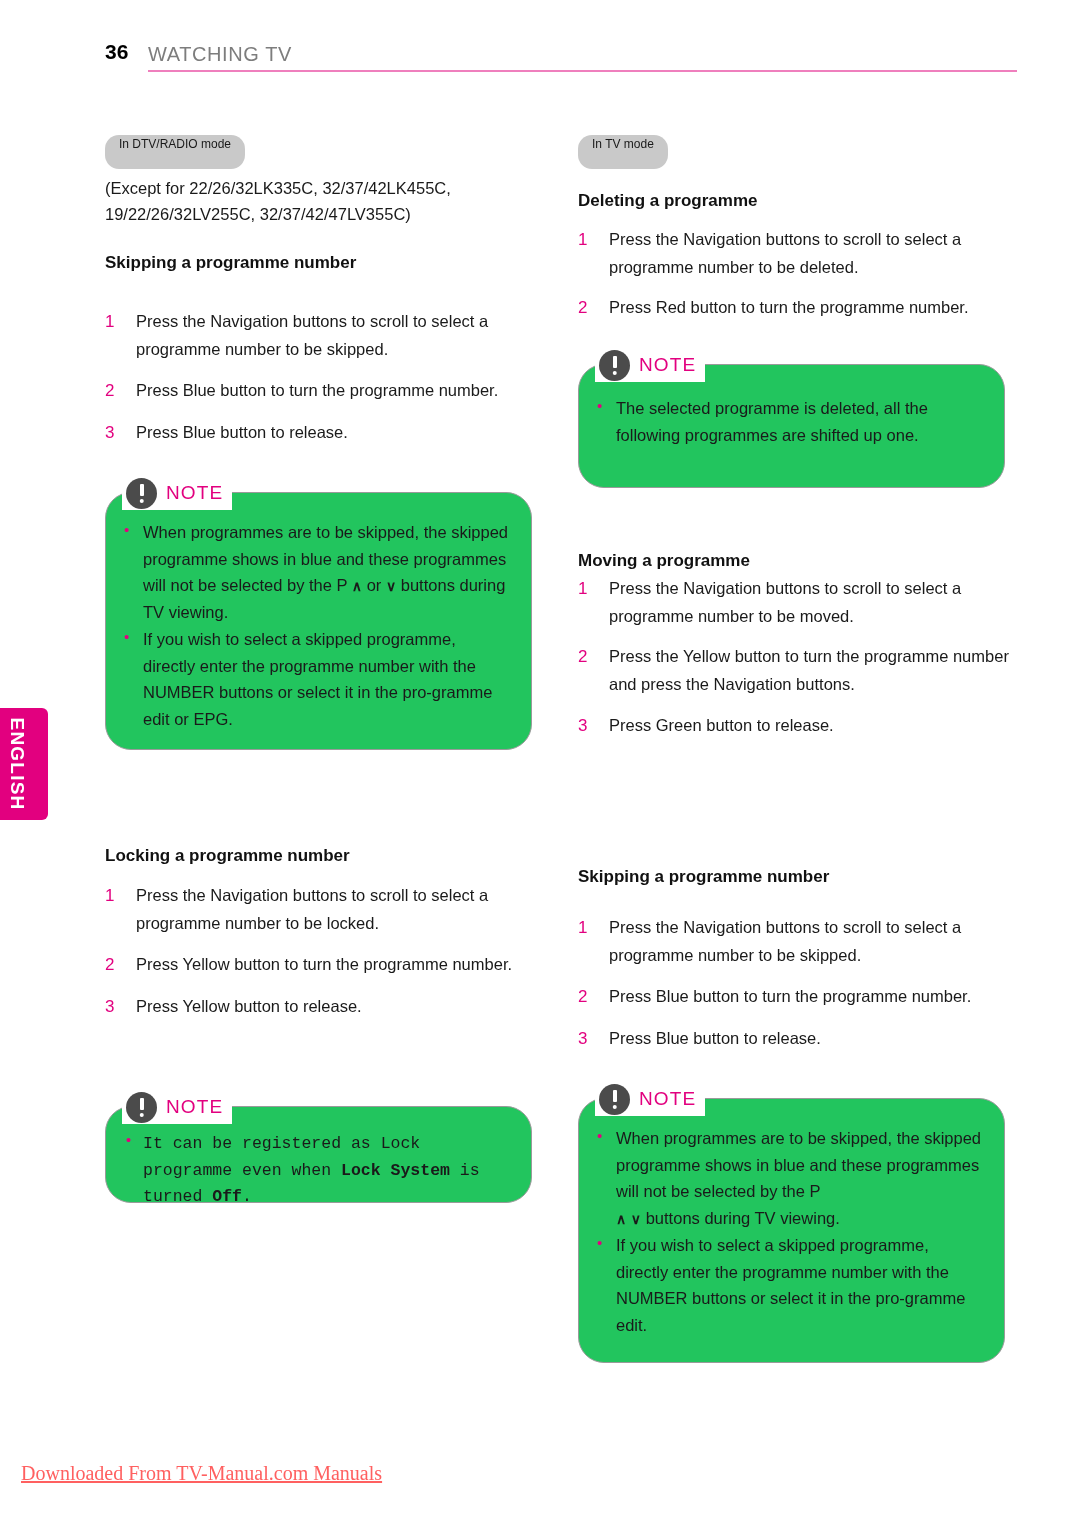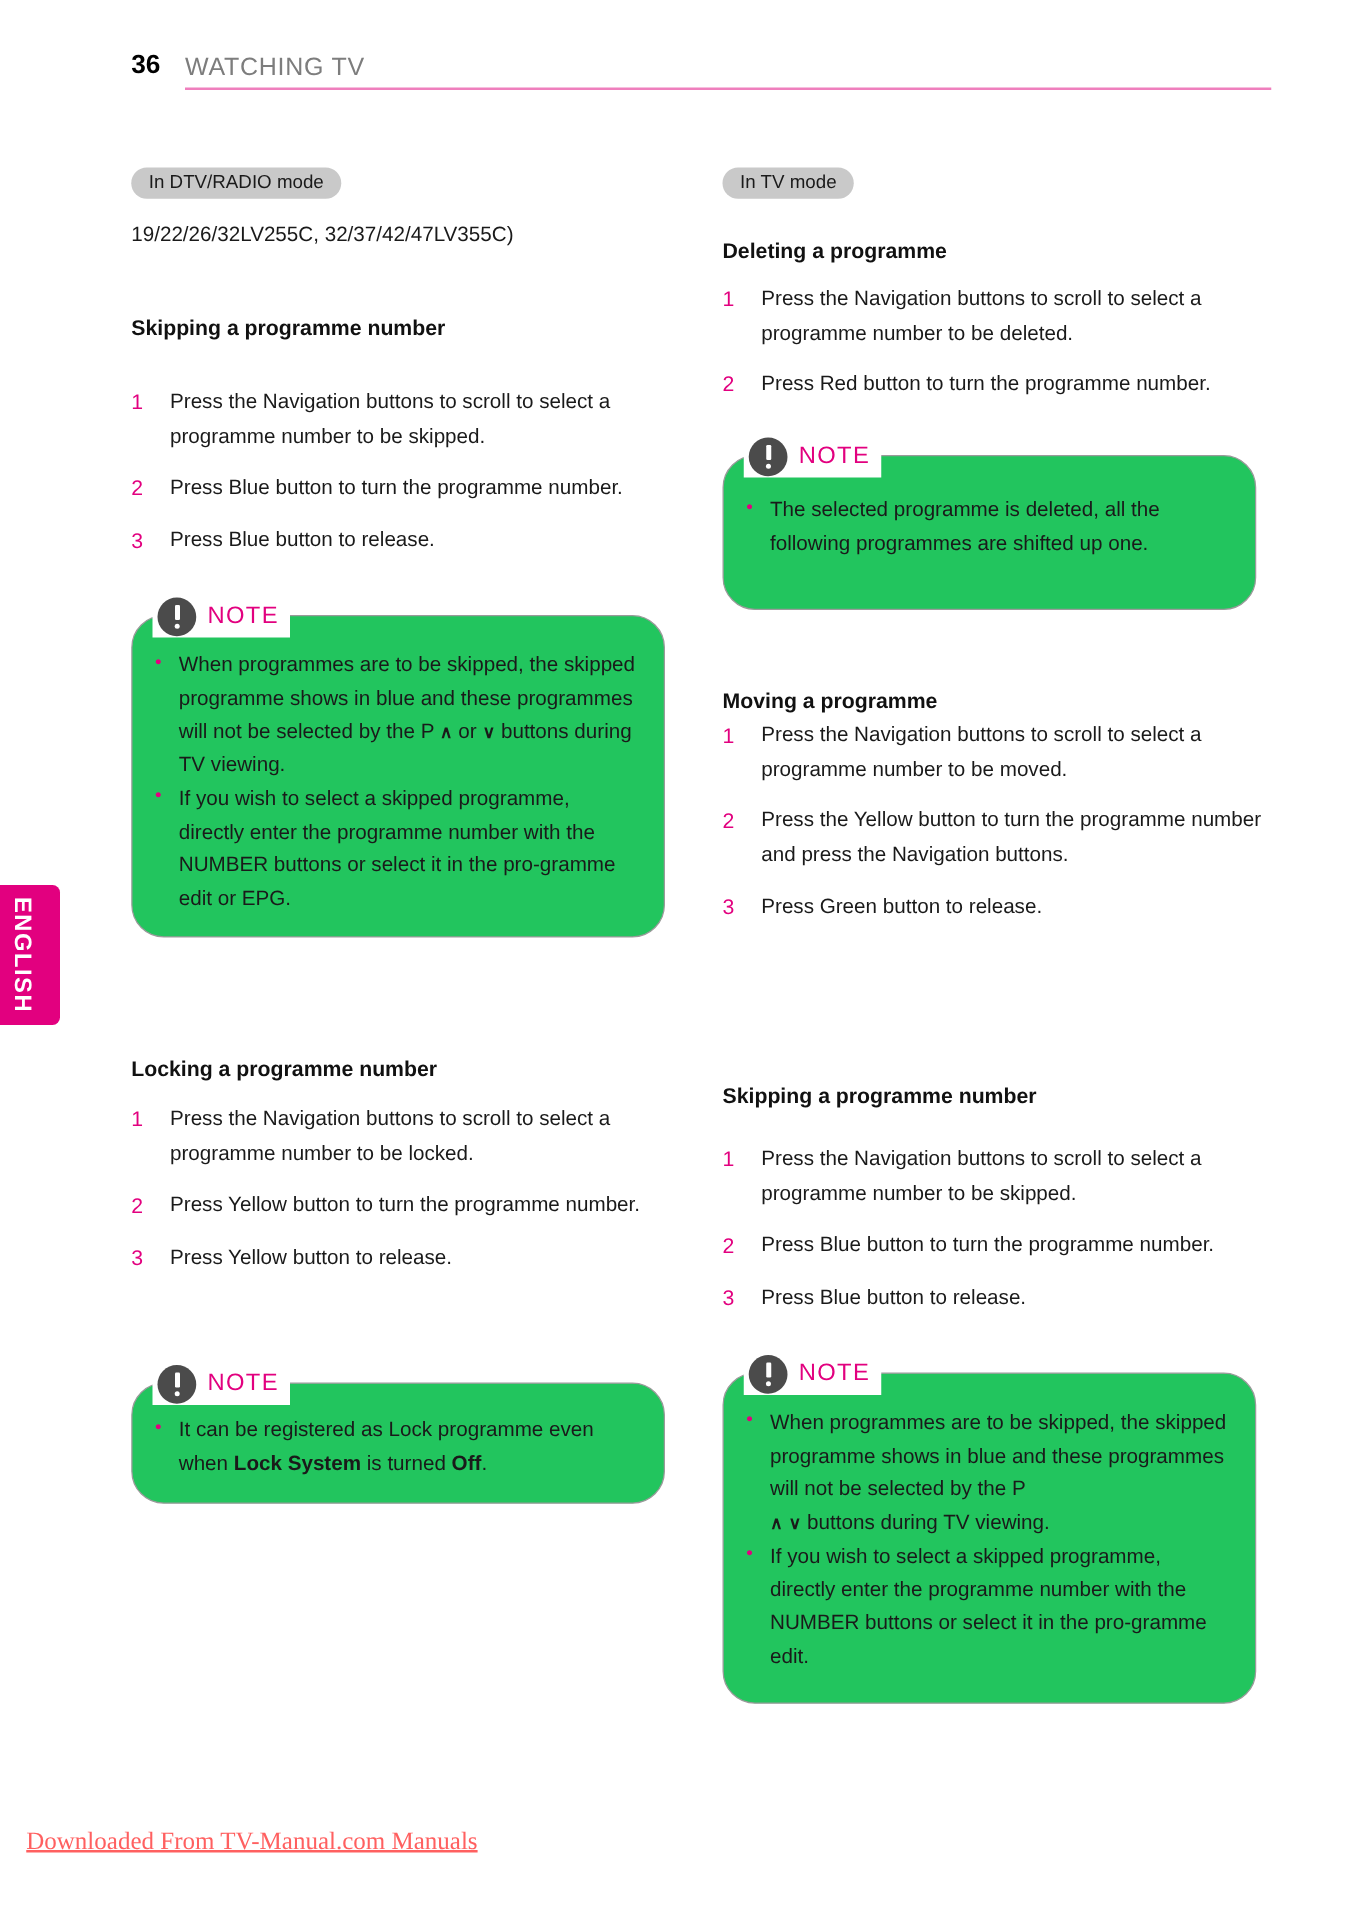--- a/index.html
+++ b/index.html
@@ -71,22 +71,22 @@
   }
   .col-left  { left: 105px; }
   .col-right { left: 578px; }
 
   
   .pill {
     display: inline-block;
     background: #c9c9c9;
     color: #1a1a1a;
     border-radius: 14px;
-    padding: 3px 14px 5px 14px;
-    font-size: 15px;
+    padding: 3px 14px 17px 14px;
+    font-size: 12px;
     line-height: 1.15;
     white-space: nowrap;
   }
 
   .paren-note {
     font-size: 16.5px;
     line-height: 1.6;
     color: #1a1a1a;
   }
 
@@ -207,20 +207,21 @@
   <span class="lang-tab-label">ENGLISH</span>
 </div>
 
 <div class="col col-left">
 
   <div style="position:absolute; top:134px; left:0;">
     <span class="pill">In DTV/RADIO mode</span>
   </div>
 
   <div class="paren-note" style="position:absolute; top:175px; left:0; width:400px;">
+    <div>(Except for 22/26/32LK335C, 32/37/42LK455C,</div>
     <div>19/22/26/32LV255C, 32/37/42/47LV355C)</div>
   </div>
 
   <div class="sec-head" style="position:absolute; top:252px; left:0;">Skipping a programme number</div>
 
   <ul class="steps" style="position:absolute; top:308px; left:0; width:432px;">
     <li class="step" style="margin-bottom:14px;">
       <span class="step-num">1</span>
       <span>Press the Navigation buttons to scroll to select a programme number to be skipped.</span>
     </li>
@@ -266,21 +267,21 @@
       <span class="step-num">3</span>
       <span>Press Yellow button  to release.</span>
     </li>
   </ul>
 
   <div class="note" style="position:absolute; top:1106px; left:0; width:427px; height:97px;">
     <div class="note-header">
       <span class="note-icon"></span>
       <span class="note-label">NOTE</span>
     </div>
-    <div class="note-body" style="padding-top:24px;">
+    <div class="note-body" style="padding-top:24px;font-family:Liberation Mono, monospace;">
       <ul class="bullets">
         <li class="bullet">
           <span>It can be registered as Lock programme even when </span><b>Lock System</b><span> is turned </span><b>Off</b><span>.</span>
         </li>
       </ul>
     </div>
   </div>
 
 </div>
 

